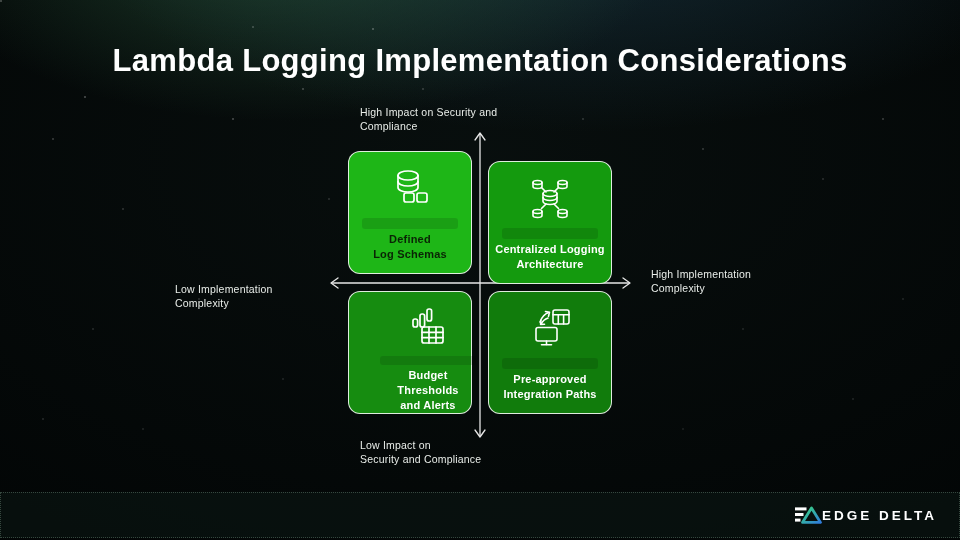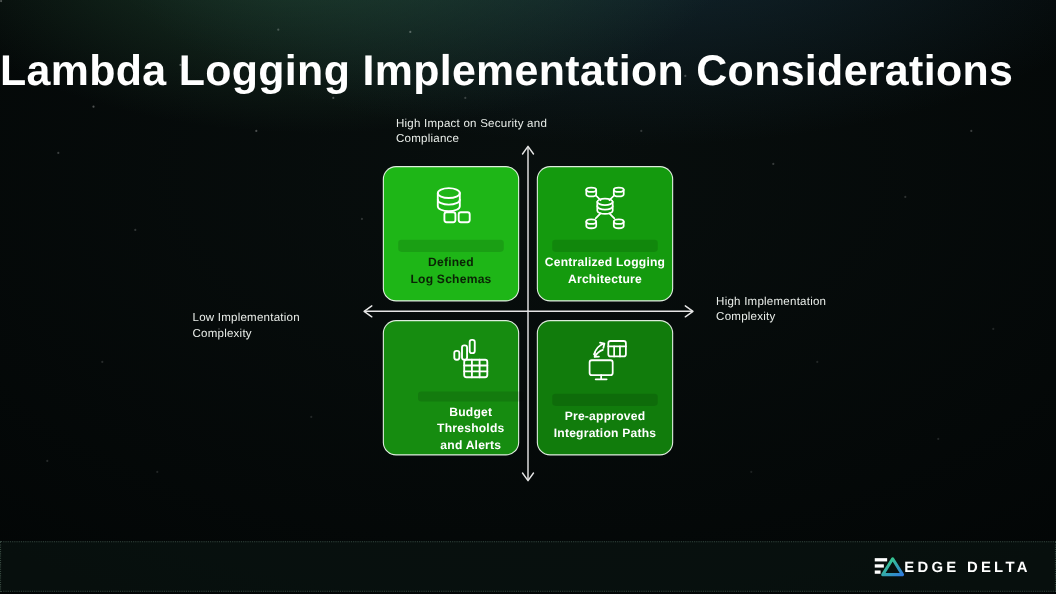--- a/index.html
+++ b/index.html
@@ -21,40 +21,40 @@
       328px 198px 0 rgba(255,255,255,.16), 42px 418px 0 rgba(255,255,255,.14),
       142px 428px 0 rgba(255,255,255,.12), 282px 378px 0 rgba(255,255,255,.12),
       372px 28px 0 rgba(255,255,255,.30), 252px 26px 0 rgba(255,255,255,.24),
       422px 88px 0 rgba(255,255,255,.20), 542px 58px 0 rgba(255,255,255,.26),
       582px 118px 0 rgba(255,255,255,.18), 622px 68px 0 rgba(255,255,255,.24),
       702px 148px 0 rgba(255,255,255,.20), 762px 58px 0 rgba(255,255,255,.26),
       822px 178px 0 rgba(255,255,255,.16), 882px 118px 0 rgba(255,255,255,.22),
       902px 298px 0 rgba(255,255,255,.12), 852px 398px 0 rgba(255,255,255,.12),
       742px 328px 0 rgba(255,255,255,.12), 682px 428px 0 rgba(255,255,255,.10);}
   .title{
-    position:absolute;top:42px;left:0;width:960px;text-align:left;
-    color:#ffffff;font-size:39px;font-weight:bold;letter-spacing:0.3px;line-height:1.2;
+    position:absolute;top:42px;left:0;width:960px;text-align:center;
+    color:#ffffff;font-size:31px;font-weight:bold;letter-spacing:0.3px;line-height:1.2;
   }
   .axes-svg{position:absolute;left:320px;top:125px;}
   .axis-label{
     position:absolute;color:#e9ede9;font-size:10.5px;line-height:1.35;
     text-align:left;white-space:pre-line;letter-spacing:0.2px;
   }
   .axis-top{left:360px;top:105px;width:240px;}
   .axis-bottom{left:360px;top:438px;width:240px;}
   .axis-left{left:175px;top:282px;width:160px;}
   .axis-right{left:651px;top:267px;width:160px;}
   .card{
     position:absolute;width:124px;height:123px;border-radius:12px;
     border:1.5px solid rgba(240,245,240,0.92);box-sizing:border-box;
     display:flex;flex-direction:column;align-items:center;
     padding-top:13px;
   }
   .card-tl{left:348px;top:151px;}
-  .card-tr{left:488px;top:151px;align-items:center;}
+  .card-tr{left:488px;top:161px;align-items:center;}
   .card-bl{left:348px;top:291px;padding-left:36px;}
   .card-br{left:488px;top:291px;}
   .card .icon{height:46px;display:flex;align-items:center;justify-content:center;}
   .ghost{width:96px;height:11px;border-radius:3px;background:rgba(0,0,0,0.12);margin-top:7px;}
   .card-label{
     margin-top:3px;font-size:11px;font-weight:bold;line-height:1.35;
     text-align:center;white-space:pre-line;letter-spacing:0.2px;
   }
   .footer{
     position:absolute;left:0;top:492px;width:958px;height:44px;
@@ -80,20 +80,22 @@
       <path d="M155 15 L160 8 L165 15"></path>
       <path d="M155 305 L160 312 L165 305"></path>
       <path d="M12 158 H309"></path>
       <path d="M18 153 L11 158 L18 163"></path>
       <path d="M303 153 L310 158 L303 163"></path>
     </g>
   </svg>
 
   <div class="axis-label axis-top">High Impact on Security and
 Compliance</div>
+  <div class="axis-label axis-bottom">Low Impact on
+Security and Compliance</div>
   <div class="axis-label axis-left">Low Implementation
 Complexity</div>
   <div class="axis-label axis-right">High Implementation
 Complexity</div>
 
   <div class="card card-tl" style="background-color: rgb(30, 182, 23);">
     <span class="icon">
       <svg width="46" height="44" viewBox="0 0 46 44" fill="none" stroke="#ffffff" stroke-width="1.7" stroke-linecap="round" stroke-linejoin="round">
         <ellipse cx="21" cy="9.5" rx="10" ry="4.5"></ellipse>
         <path d="M11 9.5 v12 a10 4.5 0 0 0 20 0 v-12"></path>

